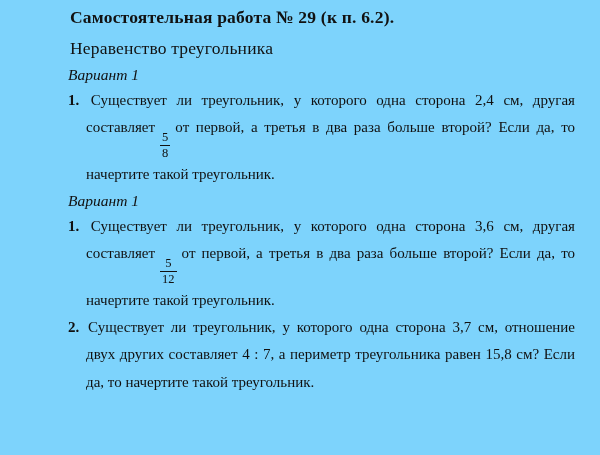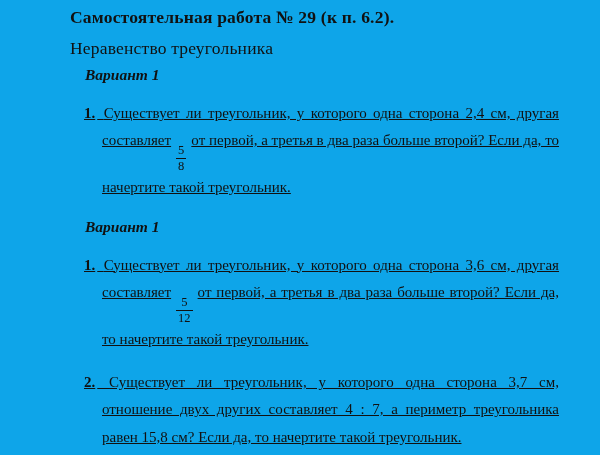--- a/index.html
+++ b/index.html
@@ -4,21 +4,21 @@
 <style>
   html, body {
     margin: 0;
     padding: 0;
     background: #ffffff;
   }
   .page {
     position: relative;
     width: 600px;
     height: 455px;
-    background: #0ea5e9;
+    background: #7dd3fc;
     color: #111111;
     font-family: "Liberation Serif", "DejaVu Serif", serif;
     font-size: 15px;
     overflow: hidden;
     box-sizing: border-box;
     padding: 7px 25px 0 68px;
   }
   .doc-title {
     font-size: 17.5px;
     font-weight: bold;
@@ -26,31 +26,30 @@
     letter-spacing: 0.2px;
   }
   .doc-subtitle {
     font-size: 17.5px;
     font-weight: normal;
     margin: 0 0 7px 2px;
     letter-spacing: 0.2px;
   }
   .variant-label {
     font-size: 15.5px;
-    font-weight: bold;
+    font-weight: normal;
     font-style: italic;
-    margin: 3px 0 3px 17px;
+    margin: 3px 0 3px 0;
   }
   .problem {
-    margin: 16px;
+    margin: 0;
     text-align: justify;
     line-height: 1.82;
     padding-left: 18px;
     text-indent: -18px;
-    text-decoration: underline;
   }
   .problem-number {
     font-weight: bold;
     margin-right: 2px;
   }
   .frac {
     display: inline-flex;
     flex-direction: column;
     align-items: center;
     vertical-align: -9px;

